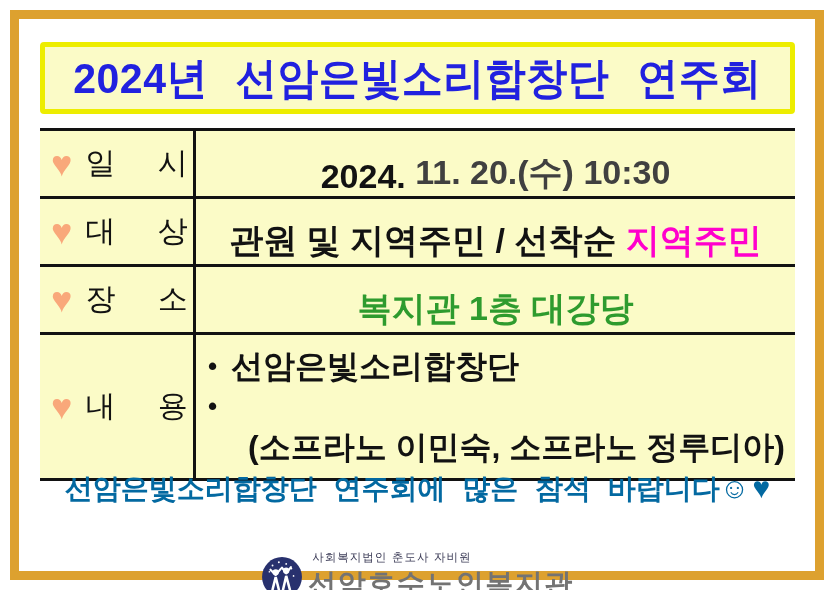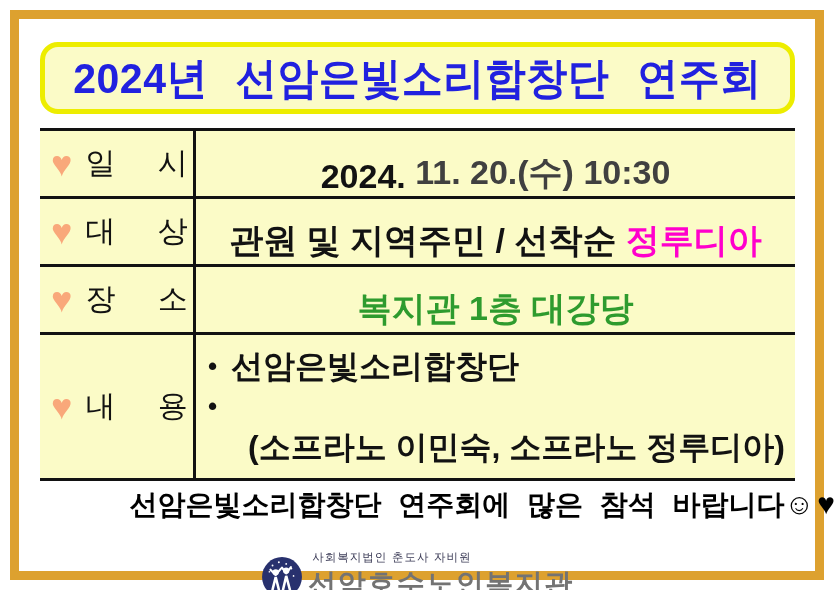--- a/index.html
+++ b/index.html
@@ -16,21 +16,21 @@
     border:9px solid #DDA12F;
     pointer-events:none;
   }
 
   
   .title-box {
     position:absolute; left:40px; top:42px; width:755px; height:72px;
     box-sizing:border-box;
     background:#FBFBC7;
     border:5px solid #EDED00;
-    border-radius:18px;
+    border-radius:4px;
     display:flex; align-items:center; justify-content:center;
   }
   .title-text {
     font-size:41px; font-weight:bold; color:#2121DF;
     letter-spacing:0.5px; word-spacing:16px; white-space:nowrap;
     transform:scaleY(1.05);
   }
 
   
   .info-table {
@@ -72,23 +72,23 @@
     padding-left:12px; gap:4px;
     font-size:32px; font-weight:bold; color:#121212;
     line-height:1.25; white-space:nowrap;
   }
   .bullet-line { display:flex; align-items:center; }
   .bullet-dot { font-size:26px; margin-right:14px; }
   .sub-line { padding-left:40px; }
 
   
   .footer-msg {
-    position:absolute; left:0; top:486px; width:100%;
-    text-align:right;
-    font-size:28px; font-weight:bold; color:#000000;
+    position:absolute; left:0; top:470px; width:100%;
+    text-align:center;
+    font-size:28px; font-weight:bold; color:#0369a1;
     word-spacing:9px; white-space:nowrap;
   }
   .footer-msg .smiley { font-weight:normal; font-size:29px; }
   .footer-msg .heart { font-size:30px; margin-left:3px; }
 
   
   .logo-row {
     position:absolute; left:0; top:518px; width:100%;
     display:flex; align-items:center; justify-content:center;margin-top:32px;
   }
@@ -128,21 +128,21 @@
       </div>
     </div>
 
     <div class="row row-h">
       <div class="label-cell">
         <span class="heart-glyph">♥</span>
         <span class="label-text">대 상</span>
       </div>
       <div class="content-cell">
         <span class="sp">관원 및 지역주민 / 선착순 </span>
-        <span class="accent-magenta">정루디아</span>
+        <span class="accent-magenta">지역주민</span>
       </div>
     </div>
 
     <div class="row row-h">
       <div class="label-cell">
         <span class="heart-glyph">♥</span>
         <span class="label-text">장 소</span>
       </div>
       <div class="content-cell">
         <span class="accent-green">복지관 1층 대강당</span>

